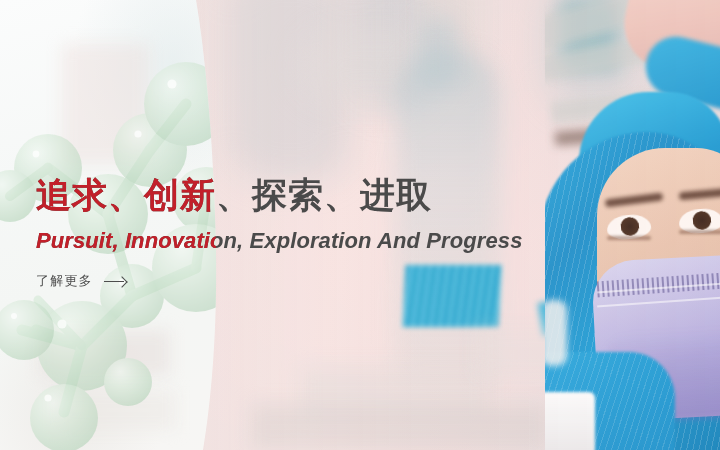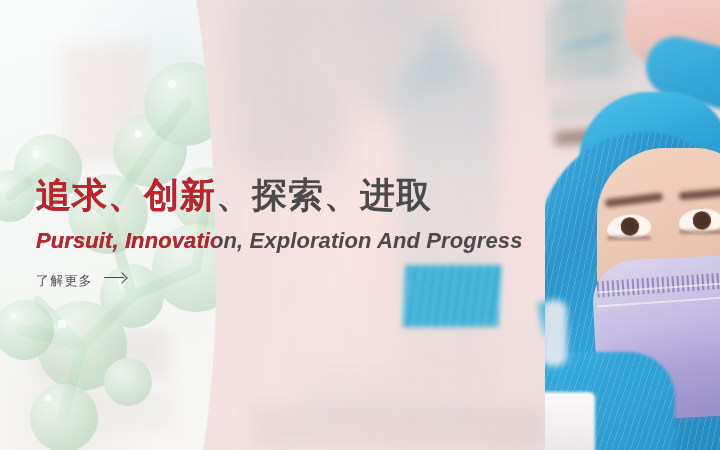--- a/index.html
+++ b/index.html
@@ -218,21 +218,21 @@
     position:absolute;left:0;top:0;width:720px;height:450px;
     color:#c2202a;
     -webkit-clip-path:path("M0,0 L196,0 C206,60 214,150 216,252 C217,330 212,394 203,450 L0,450 Z");
     clip-path:path("M0,0 L196,0 C206,60 214,150 216,252 C217,330 212,394 203,450 L0,450 Z");
     pointer-events:none;
   }
   .clip-red .headline,.clip-red .subline{color:#c2202a;}
 
   .more{
     position:absolute;left:36px;top:272px;
-    display:flex;align-items:flex-start;gap:11px;
+    display:flex;align-items:center;gap:11px;
     font-size:13px;color:#4d4d4d;letter-spacing:1.2px;
     cursor:pointer;
   }
   .more-arrow{display:inline-block;width:22px;height:10px;position:relative;}
   .more-arrow::before{
     content:"";position:absolute;left:0;top:4.5px;width:20px;height:1.4px;background:#4d4d4d;
   }
   .more-arrow::after{
     content:"";position:absolute;right:0;top:1.5px;width:7px;height:7px;
     border-top:1.4px solid #4d4d4d;border-right:1.4px solid #4d4d4d;

